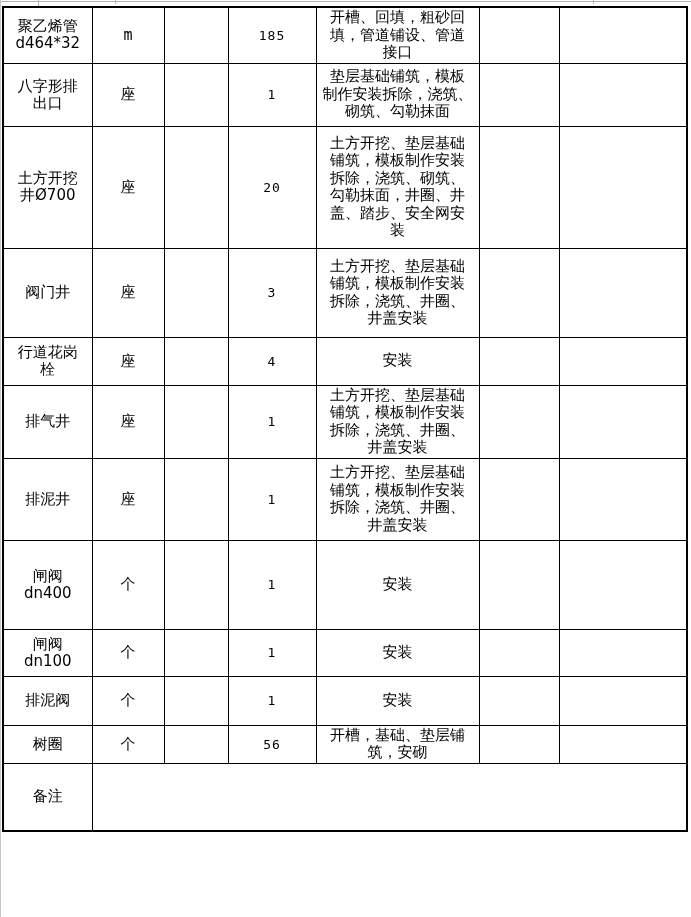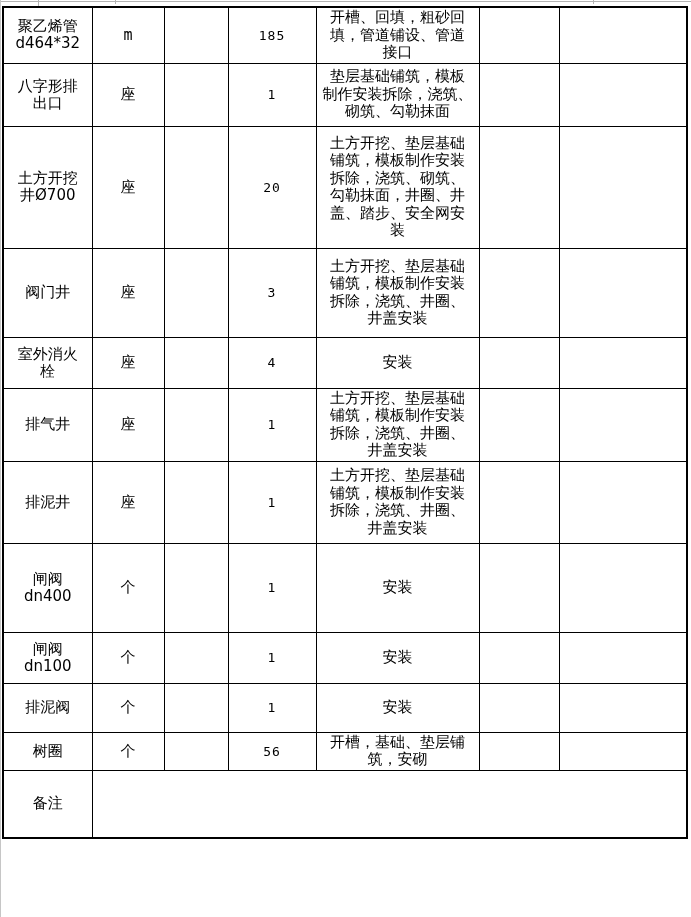--- a/index.html
+++ b/index.html
@@ -21,21 +21,21 @@
     width: 684px; table-layout: fixed;
     border-collapse: collapse;
     border: 2px solid #000;
   }
   #boq td {
     border: 1px solid #000;
     text-align: center;
     vertical-align: middle;
     overflow: hidden;
   }
-  #boq td.name  { font-size: 15px; line-height: 17px; white-space: pre-line; padding: 8px 2px; }
+  #boq td.name  { font-size: 15px; line-height: 17px; white-space: pre-line; padding: 1px 2px; }
   #boq td.unit  { font-size: 15px; font-family: "DejaVu Sans Mono", monospace; }
   #boq td.qty   { font-size: 13px; font-family: "DejaVu Sans Mono", monospace; letter-spacing: 1px; margin-top: 48px; }
   #boq td.desc  { font-size: 15px; line-height: 17.5px; white-space: pre-line; padding: 1px 2px; }
   #boq td.blank { }
   #boq td.remark-label { font-size: 15px; }
 
   
   #boq tr:nth-child(1)  { height: 56px; }
   #boq tr:nth-child(2)  { height: 63px; }
   #boq tr:nth-child(3)  { height: 122px; }
@@ -117,21 +117,21 @@
           <td class="blank"></td>
           <td class="qty">3</td>
           <td class="desc">土方开挖、垫层基础
 铺筑，模板制作安装
 拆除，浇筑、井圈、
 井盖安装</td>
           <td class="blank"></td>
           <td class="blank"></td>
         </tr>
         <tr>
-          <td class="name">室外消火
+          <td class="name">行道花岗
 栓</td>
           <td class="unit">座</td>
           <td class="blank"></td>
           <td class="qty">4</td>
           <td class="desc">安装</td>
           <td class="blank"></td>
           <td class="blank"></td>
         </tr>
         <tr>
           <td class="name">排气井</td>

